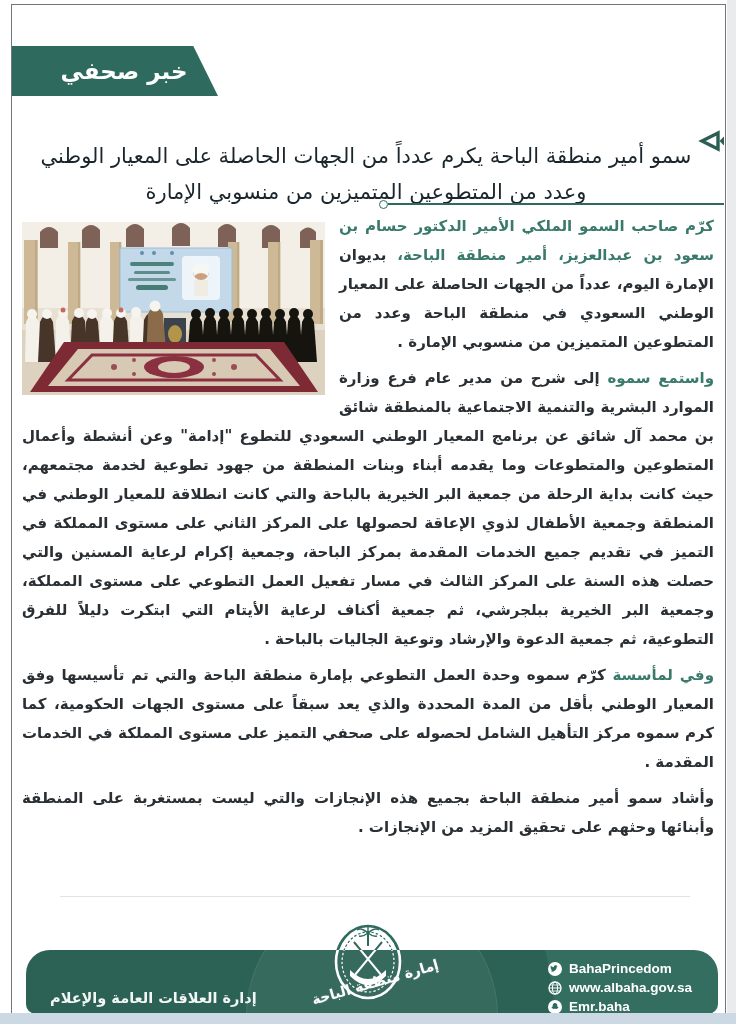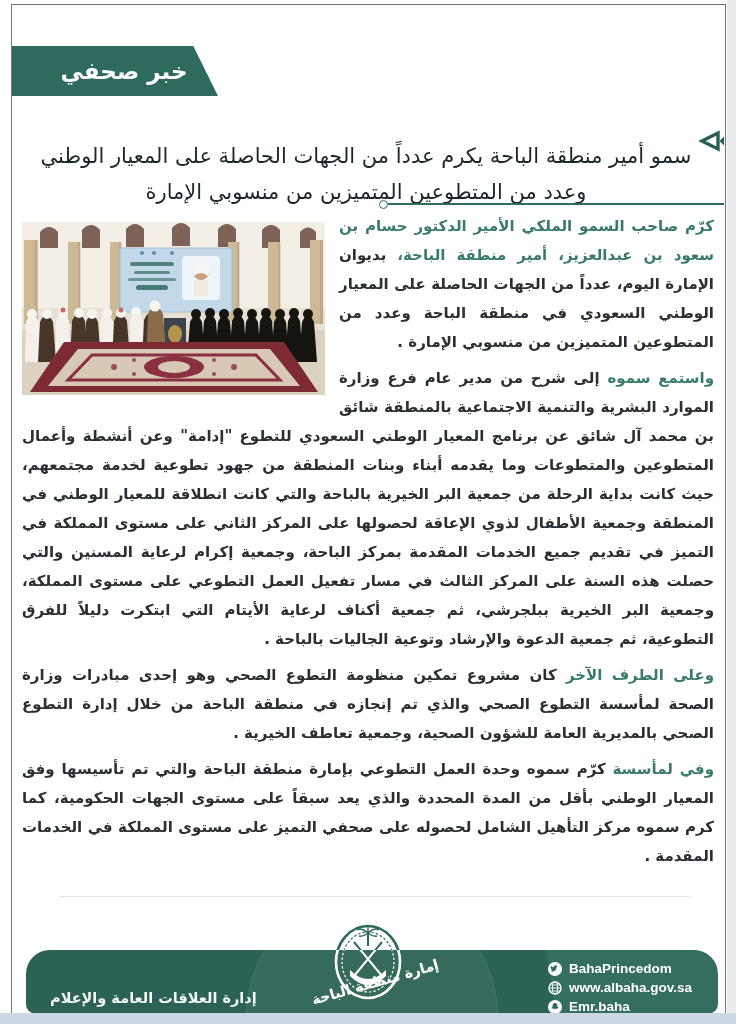--- a/index.html
+++ b/index.html
@@ -230,22 +230,22 @@
           <circle cx="112" cy="152" r="2"></circle>
             <circle cx="192" cy="152" r="2"></circle>
           <circle cx="112" cy="138" r="2"></circle>
             <circle cx="192" cy="138" r="2"></circle>
         </g>
       </svg>
     </figure>
 
   <p><span class="accent">كرّم صاحب السمو الملكي الأمير الدكتور حسام بن سعود بن عبدالعزيز، أمير منطقة الباحة، </span><span>بديوان الإمارة اليوم، عدداً من الجهات الحاصلة على المعيار الوطني السعودي في منطقة الباحة وعدد من المتطوعين المتميزين من منسوبي الإمارة .</span></p>
       <p><span class="accent">واستمع سموه </span><span>إلى شرح من مدير عام فرع وزارة الموارد البشرية والتنمية الاجتماعية بالمنطقة شائق بن محمد آل شائق عن برنامج المعيار الوطني السعودي للتطوع "إدامة" وعن أنشطة وأعمال المتطوعين والمتطوعات وما يقدمه أبناء وبنات المنطقة من جهود تطوعية لخدمة مجتمعهم، حيث كانت بداية الرحلة من جمعية البر الخيرية بالباحة والتي كانت انطلاقة للمعيار الوطني في المنطقة وجمعية الأطفال لذوي الإعاقة لحصولها على المركز الثاني على مستوى المملكة في التميز في تقديم جميع الخدمات المقدمة بمركز الباحة، وجمعية إكرام لرعاية المسنين والتي حصلت هذه السنة على المركز الثالث في مسار تفعيل العمل التطوعي على مستوى المملكة، وجمعية البر الخيرية ببلجرشي، ثم جمعية أكناف لرعاية الأيتام التي ابتكرت دليلاً للفرق التطوعية، ثم جمعية الدعوة والإرشاد وتوعية الجاليات بالباحة .</span></p>
-      <p><span class="accent">وعلى الطرف الآخر </span><span>كان مشروع تمكين منظومة التطوع الصحي وهو إحدى مبادرات وزارة الصحة لمأسسة التطوع الصحي والذي تم إنجازه في منطقة الباحة من خلال إدارة التطوع الصحي بالمديرية العامة للشؤون الصحية، وجمعية تعاطف الخيرية .</span></p>
       <p><span class="accent">وفي لمأسسة </span><span>كرّم سموه وحدة العمل التطوعي بإمارة منطقة الباحة والتي تم تأسيسها وفق المعيار الوطني بأقل من المدة المحددة والذي يعد سبقاً على مستوى الجهات الحكومية، كما كرم سموه مركز التأهيل الشامل لحصوله على صحفي التميز على مستوى المملكة في الخدمات المقدمة .</span></p>
+      <p><span>وأشاد سمو أمير منطقة الباحة بجميع هذه الإنجازات والتي ليست بمستغربة على المنطقة وأبنائها وحثهم على تحقيق المزيد من الإنجازات .</span></p>
     </div>
 
   <div class="pre-footer-divider"></div>
 
   <div class="footer-bar">
     <div class="deco-dark"></div>
     <div class="deco-light"></div>
 
     <ul class="socials">
       <li>

